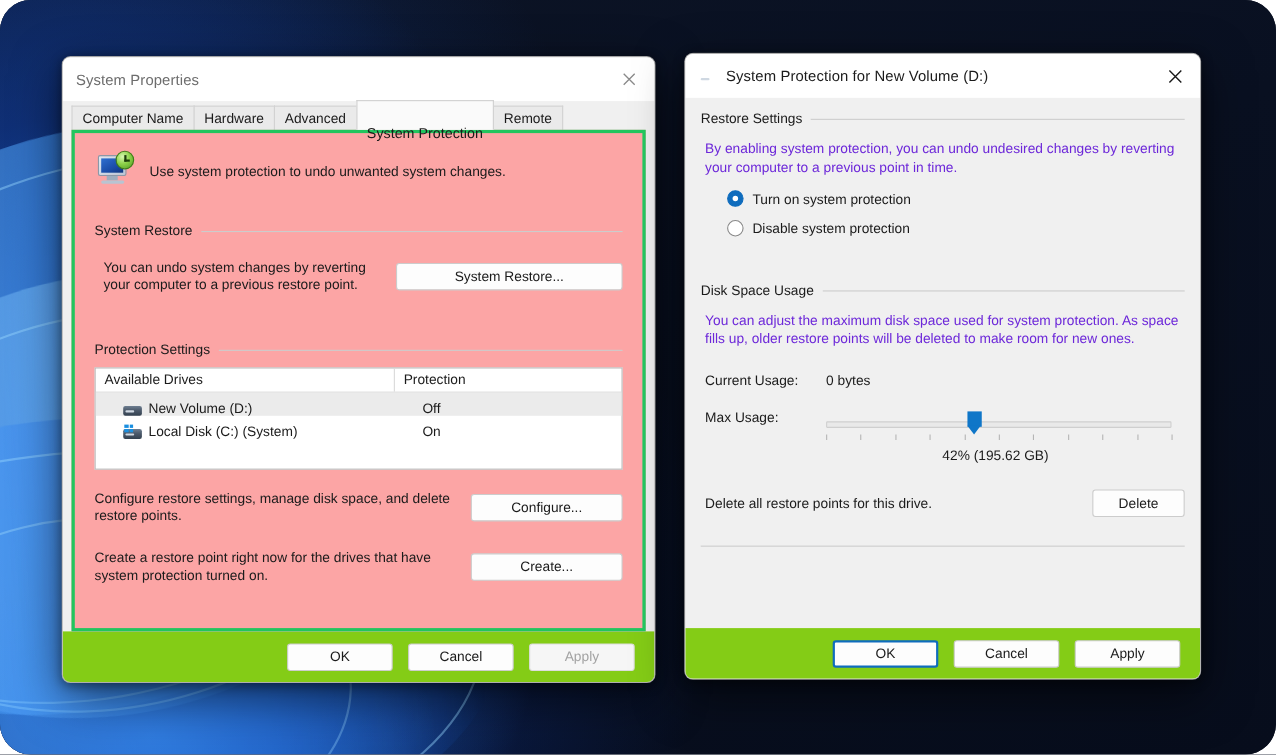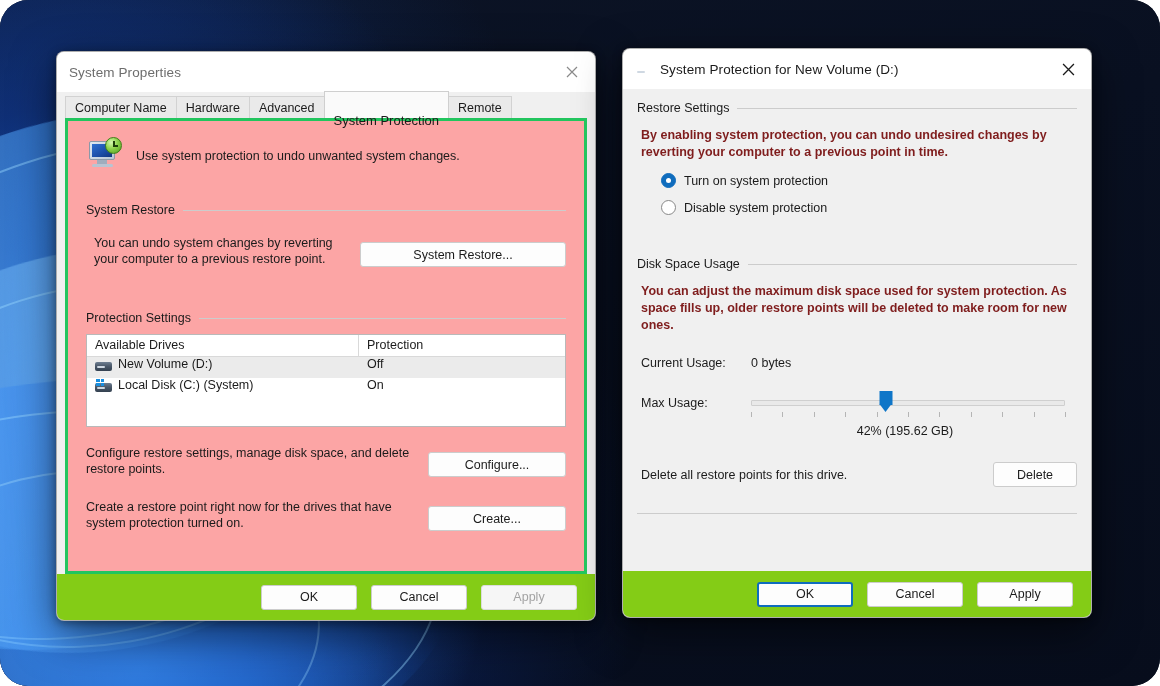--- a/index.html
+++ b/index.html
@@ -170,21 +170,21 @@
     white-space: nowrap;
   }
   .group-head .rule {
     flex: 1;
     height: 1px;
     background: #cccccc;
   }
 
   .row {
     display: flex;
-    align-items: flex-end;
+    align-items: center;
     gap: 14px;
   }
   .row .desc {
     font-size: 12.5px;
     color: #1b1b1b;
     line-height: 16px;
     flex: 1;
   }
 
   .btn {
@@ -220,21 +220,22 @@
     font-size: 12.5px;
     color: #1b1b1b;
   }
   .lb-header .c1 { width: 272px; padding: 3px 0 0 8px; border-right: 1px solid #d9d9d9; }
   .lb-header .c2 { flex: 1; padding: 3px 0 0 8px; }
   .lb-row {
     display: flex;
     height: 21px;
     font-size: 12.5px;
     color: #1b1b1b;
-    align-items: flex-start;
+    align-items: flex-end;
+    padding-left: 17px;
   }
   .lb-row.sel { background: #ebebeb; }
   .lb-row .c1 { width: 272px; padding-left: 8px; display: flex; align-items: center; gap: 6px; }
   .lb-row .c2 { flex: 1; padding-left: 8px; }
 
   .drive-ico { width: 17px; height: 13px; position: relative; display: inline-block; }
   .drive-ico .body {
     position: absolute; left: 0; bottom: 0; width: 17px; height: 9px;
     background: linear-gradient(180deg, #6f7f92 0%, #4c5a6b 45%, #33404f 100%);
     border-radius: 2px;
@@ -304,24 +305,23 @@
     width: 470px; height: 570px;
   }
   #dlg-right .body {
     position: absolute;
     left: 0; right: 0; top: 40px; bottom: 0;
     background: #f0f0f0;
   }
   .r-group { padding: 0 14px; }
   .r-para {
     font-size: 12.5px;
-    color: #7f1d1d;
+    color: #6d28d9;
     line-height: 17px;
     padding: 12px 18px 0 18px;
-    font-weight: bold;
   }
   .radio-row {
     display: flex;
     align-items: center;
     gap: 8px;
     padding-left: 38px;
     margin-top: 12px;
     font-size: 12.5px;
     color: #1b1b1b;
   }
@@ -334,21 +334,20 @@
   .radio.on:after {
     content: ""; position: absolute; left: 4px; top: 4px;
     width: 5px; height: 5px; border-radius: 50%; background: #ffffff;
   }
 
   .kv {
     display: flex;
     padding: 0 0 0 18px;
     font-size: 12.5px;
     color: #1b1b1b;
-    align-items: center;
   }
   .kv .k { width: 110px; }
 
   
   .slider-wrap { position: relative; flex: 1; height: 26px; }
   .track {
     position: absolute; left: 0; right: 8px; top: 10px; height: 6px;
     background: #e9e9e9; border: 1px solid #cfcfcf; border-radius: 1px;
   }
   .ticks {

